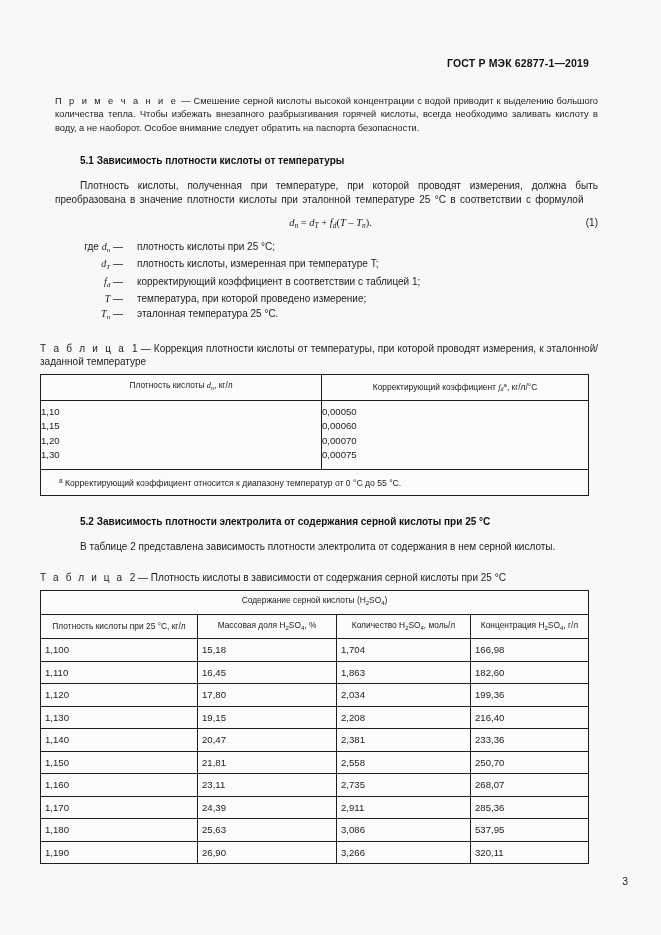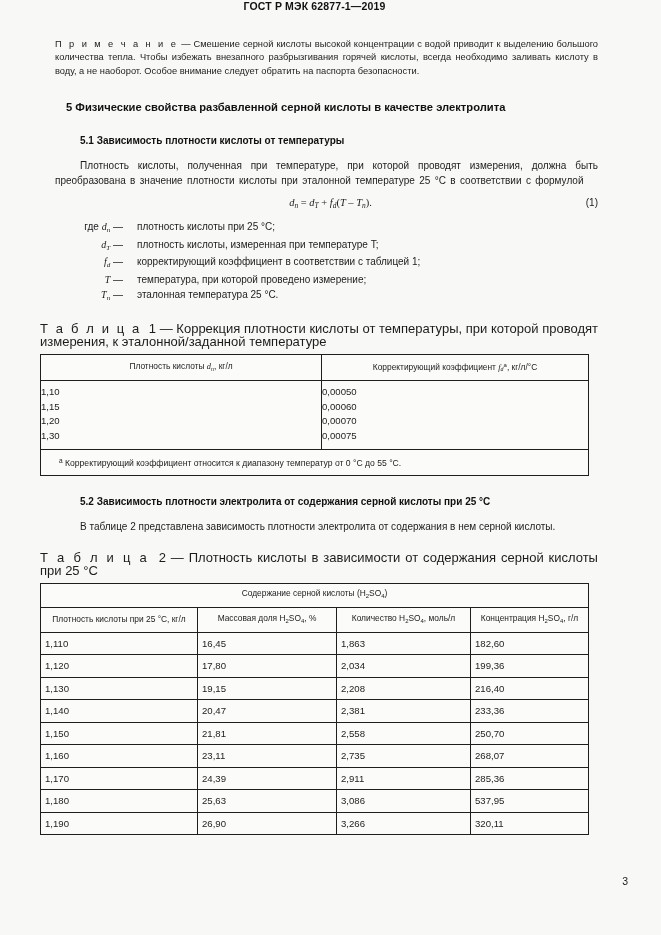--- a/index.html
+++ b/index.html
@@ -25,24 +25,25 @@
   .content {
     position: absolute;
     left: 40px;
     top: 0;
     width: 581px;
     height: 935px;
   }
 
   
   .doc-header {
-    text-align: center;
+    text-align: right;
     font-size: 10.5px;
     font-weight: bold;
     letter-spacing: 0.15px;
+    padding-top: 57px;
     padding-right: 32px;
     color: #111;
   }
 
   
   .note {
     margin-top: 26px;
     padding: 0 23px 0 15px;
     font-size: 9.3px;
     line-height: 13.3px;
@@ -145,21 +146,21 @@
     white-space: nowrap;
   }
   .defs .dtxt {
     flex: 1 1 auto;
   }
 
   
   .tcaption {
     margin: 17px 0 6px 0;
     padding: 0 23px 0 0;
-    font-size: 13px;
+    font-size: 10px;
     line-height: 13px;
     color: #1c1c1c;
     text-align: justify;
   }
   .tcaption .spaced {
     letter-spacing: 2.1px;
   }
 
   
   table.gost {
@@ -226,21 +227,20 @@
 
 <div class="page">
   <div class="content">
 
     <div class="doc-header">ГОСТ Р МЭК 62877-1—2019</div>
 
     <div class="note">
       <span class="spaced">П р и м е ч а н и е</span><span> — </span><span>Смешение серной кислоты высокой концентрации с водой приводит к выделению большого количества тепла. Чтобы избежать внезапного разбрызгивания горячей кислоты, всегда необходимо заливать кислоту в воду, а не наоборот. Особое внимание следует обратить на паспорта безопасности.</span>
     </div>
 
-    <h2 class="sec">5  Физические свойства разбавленной серной кислоты в качестве электролита</h2>
 
     <h3 class="subsec">5.1  Зависимость плотности кислоты от температуры</h3>
 
     <p class="body indent just-loose">Плотность кислоты, полученная при температуре, при которой проводят измерения, должна быть преобразована в значение плотности кислоты при эталонной температуре 25 °С в соответствии с формулой</p>
 
     <div class="formula-row">
       <div class="formula">
         <span class="it">d</span><sub class="it">n</sub> <span class="rm">=</span> <span class="it">d</span><sub class="it">T</sub> <span class="rm">+</span> <span class="it">f</span><sub class="it">d</sub><span class="rm">(</span><span class="it">T</span> <span class="rm">–</span> <span class="it">T</span><sub class="it">n</sub><span class="rm">).</span>
       </div>
       <div class="eqnum">(1)</div>
@@ -320,20 +320,26 @@
         </tr>
         <tr>
           <th style="width:150px"><span>Плотность кислоты при 25 °С, кг/л</span></th>
           <th style="width:132px"><span>Массовая доля H</span><sub>2</sub><span>SO</span><sub>4</sub><span>, %</span></th>
           <th style="width:127px"><span>Количество H</span><sub>2</sub><span>SO</span><sub>4</sub><span>, моль/л</span></th>
           <th><span>Концентрация H</span><sub>2</sub><span>SO</span><sub>4</sub><span>, г/л</span></th>
         </tr>
       </thead>
       <tbody>
         <tr>
+          <td>1,100</td>
+          <td>15,18</td>
+          <td>1,704</td>
+          <td>166,98</td>
+        </tr>
+        <tr>
           <td>1,110</td>
           <td>16,45</td>
           <td>1,863</td>
           <td>182,60</td>
         </tr>
         <tr>
           <td>1,120</td>
           <td>17,80</td>
           <td>2,034</td>
           <td>199,36</td>

